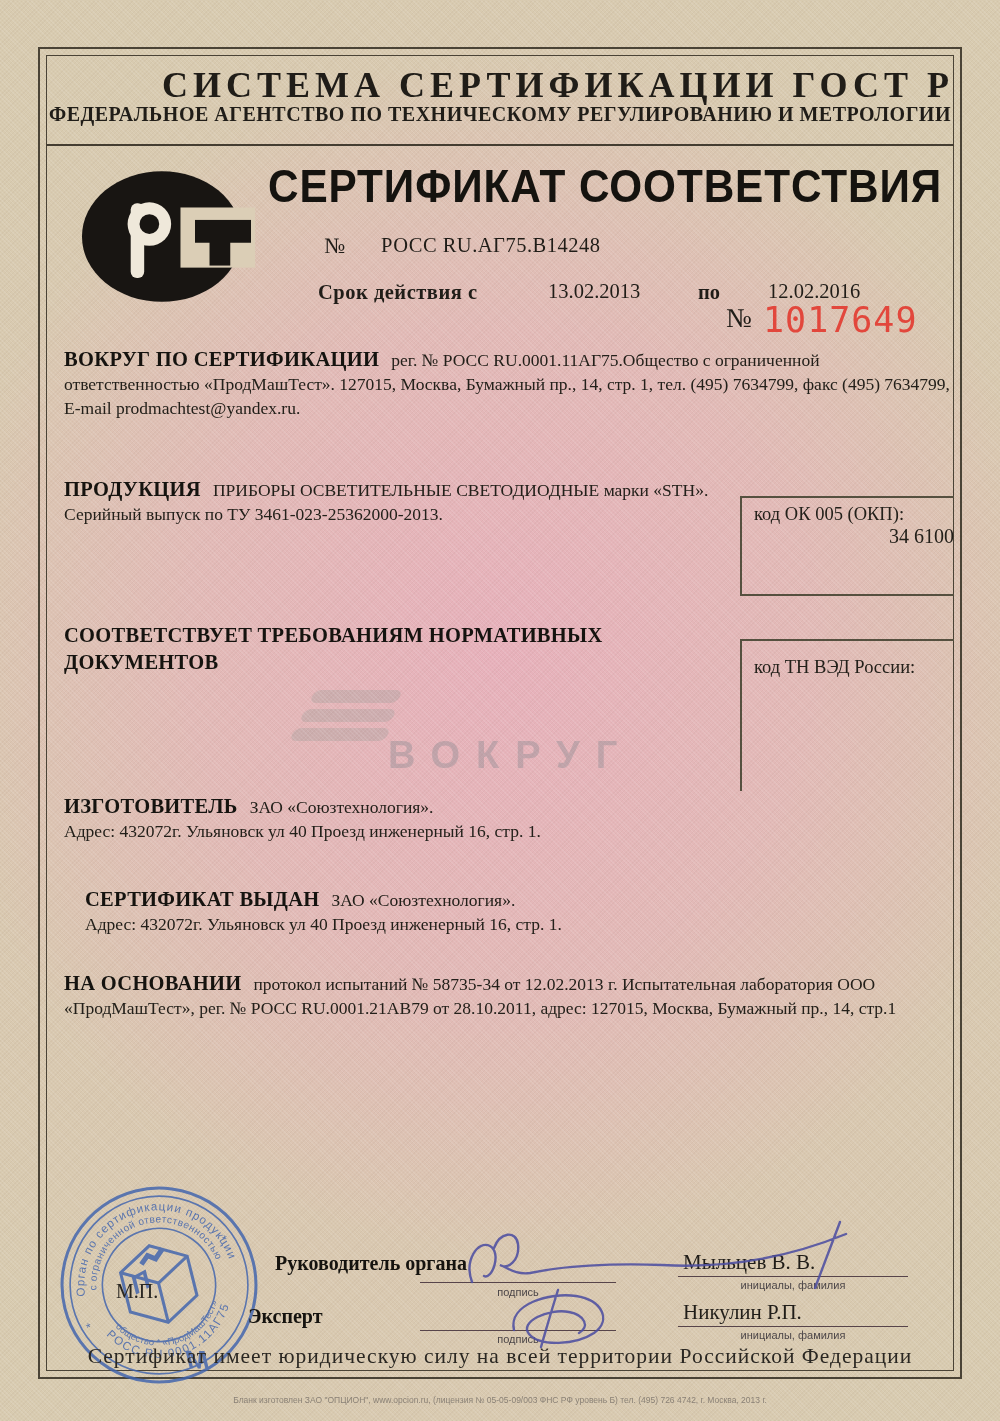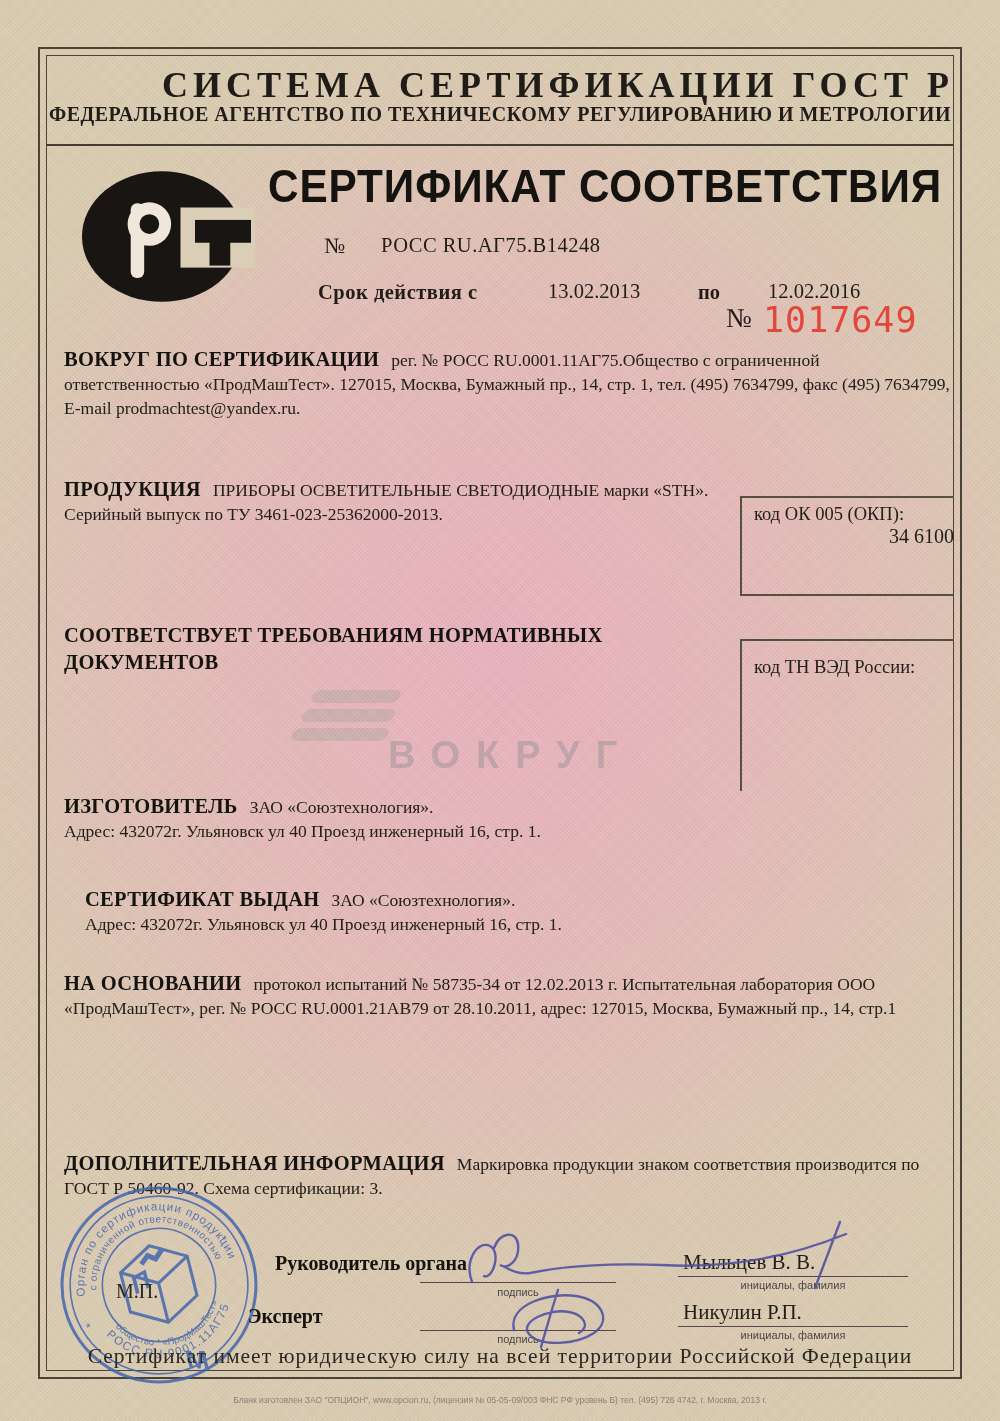--- a/index.html
+++ b/index.html
@@ -124,23 +124,20 @@
 
   <p class="sec" style="left:64px;top:886px;width:700px;margin-left:21px;">
     <span class="h">СЕРТИФИКАТ ВЫДАН</span><span>ЗАО «Союзтехнология».</span>
     <span class="block">Адрес: 432072г. Ульяновск ул 40 Проезд инженерный 16, стр. 1.</span>
   </p>
 
   <p class="sec" style="left:64px;top:970px;width:888px;">
     <span class="h">НА ОСНОВАНИИ</span><span>протокол испытаний № 58735-34 от 12.02.2013 г. Испытательная лаборатория ООО «ПродМашТест», рег. № РОСС RU.0001.21АВ79 от 28.10.2011, адрес: 127015, Москва, Бумажный пр., 14, стр.1</span>
   </p>
 
-  <p class="sec" style="left:64px;top:1150px;width:888px;">
-    <span class="h">ДОПОЛНИТЕЛЬНАЯ ИНФОРМАЦИЯ</span><span>Маркировка продукции знаком соответствия производится по ГОСТ Р 50460-92. Схема сертификации: 3.</span>
-  </p>
 
   <svg style="left:58px;top:1184px;" width="202" height="202" viewBox="0 0 200 200">
     <g transform="rotate(-14 100 100)" stroke="#3f63ae" fill="none" opacity="0.82">
       <circle cx="100" cy="100" r="96" stroke-width="3"></circle>
       <circle cx="100" cy="100" r="88" stroke-width="1.6"></circle>
       <circle cx="100" cy="100" r="56" stroke-width="1.6"></circle>
       <defs>
         <path id="arcTop" d="M 26,100 A 74,74 0 1 1 174,100"></path>
         <path id="arcTop2" d="M 38,100 A 62,62 0 1 1 162,100"></path>
         <path id="arcBot" d="M 28,100 A 72,72 0 0 0 172,100"></path>

